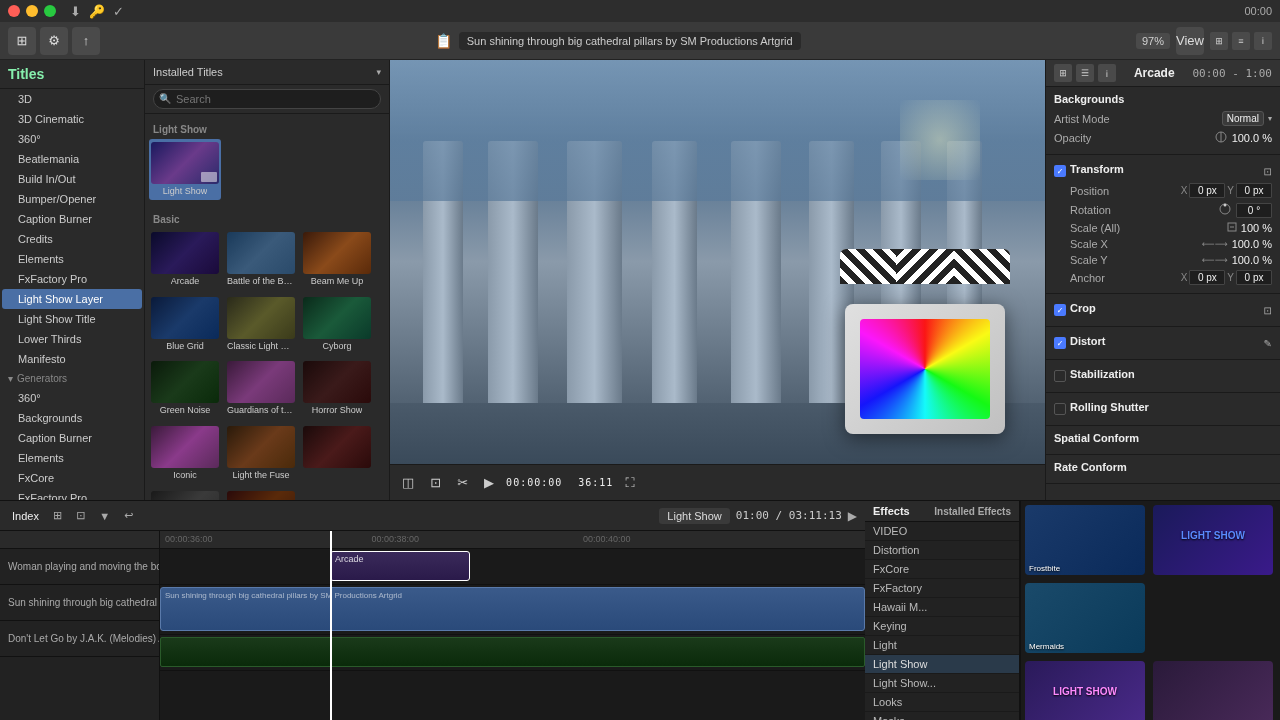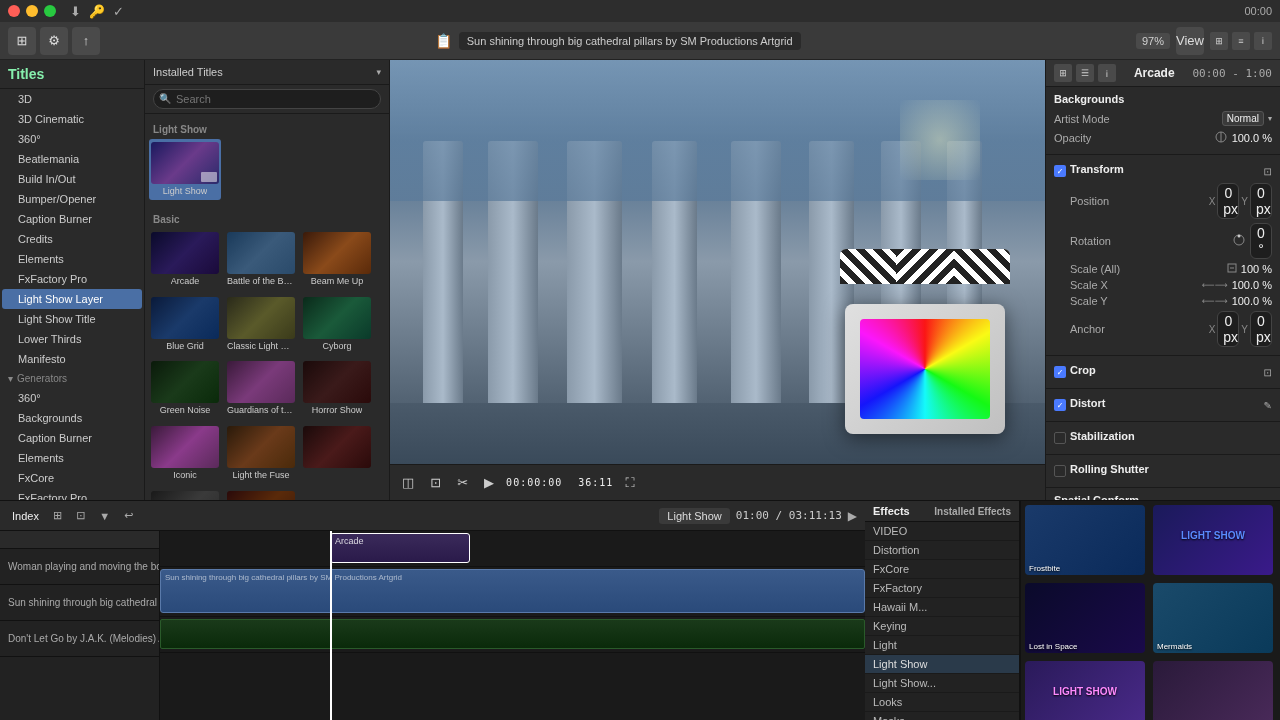--- a/index.html
+++ b/index.html
@@ -414,25 +414,25 @@
     .sub-inspector-row {
       display: flex;
       align-items: center;
       justify-content: space-between;
       padding: 2px 0 2px 16px;
       font-size: 11px;
     }
     .num-field {
       background: #1e1e1e;
       border: 1px solid #444;
-      border-radius: 6px;
+      border-radius: 1px;
       padding: 1px 5px;
       color: #eee;
-      font-size: 14px;
-      width: 22px;
+      font-size: 10px;
+      width: 36px;
       text-align: center;
     }
     .unit-label { color: #888; font-size: 10px; }
     .pct-value { color: #eee; font-size: 11px; }
     #timeline-header {
       height: 30px;
       background: #2a2a2a;
       border-bottom: 1px solid #111;
       display: flex;
       align-items: center;
@@ -964,20 +964,25 @@
 
       <div id="timeline-left">
         <div style="height:18px;background:#2a2a2a;border-bottom:1px solid #111;"></div>
         <div class="tl-left-label">Woman playing and moving the bow over the strings of the violin by...</div>
         <div class="tl-left-label">Sun shining through big cathedral pillars by SM Productions Artgrid</div>
         <div class="tl-left-label">Don't Let Go by J.A.K. (Melodies) Artist</div>
       </div>
 
       <div id="timeline-right">
 
+        <div class="tl-ruler">
+          <span class="tl-tick" style="left:5px;">00:00:36:00</span>
+          <span class="tl-tick" style="left:30%;">00:00:38:00</span>
+          <span class="tl-tick" style="left:60%;">00:00:40:00</span>
+        </div>
 
         <div class="tl-playhead" style="left:170px;height:100%;"></div>
 
         <div class="tl-track">
           <div class="tl-clip tl-clip-purple tl-clip-selected" style="left:170px;width:140px;">
             Arcade
           </div>
         </div>
 
         <div class="tl-track" style="height:50px;">
@@ -1015,23 +1020,20 @@
   <div id="preview-strip">
     <div class="preview-row">
       <div class="preview-thumb" style="background:linear-gradient(135deg,#1a3a6a,#0a2a5a);">
         <span class="preview-label">Frostbite</span>
       </div>
       <div class="preview-thumb" style="background:linear-gradient(135deg,#1a1a5a,#3a1a8a);">
         <span class="preview-label" style="font-size:10px;font-weight:bold;bottom:auto;top:25px;left:50%;transform:translateX(-50%);white-space:nowrap;color:#5a8aff;">LIGHT SHOW</span>
       </div>
     </div>
     <div class="preview-row">
-      <div class="preview-thumb" style="background:linear-gradient(135deg,#0a0a2a,#1a0a4a);">
-        <span class="preview-label">Lost in Space</span>
-      </div>
       <div class="preview-thumb" style="background:linear-gradient(135deg,#1a4a6a,#0a3a5a);">
         <span class="preview-label">Mermaids</span>
       </div>
     </div>
     <div class="preview-row">
       <div class="preview-thumb" style="background:linear-gradient(135deg,#2a1a5a,#4a2a8a);">
         <span class="preview-label" style="font-size:10px;font-weight:bold;bottom:auto;top:25px;left:50%;transform:translateX(-50%);white-space:nowrap;color:#ff8aff;">LIGHT SHOW</span>
       </div>
       <div class="preview-thumb" style="background:linear-gradient(135deg,#2a1a3a,#4a2a5a);">
         

